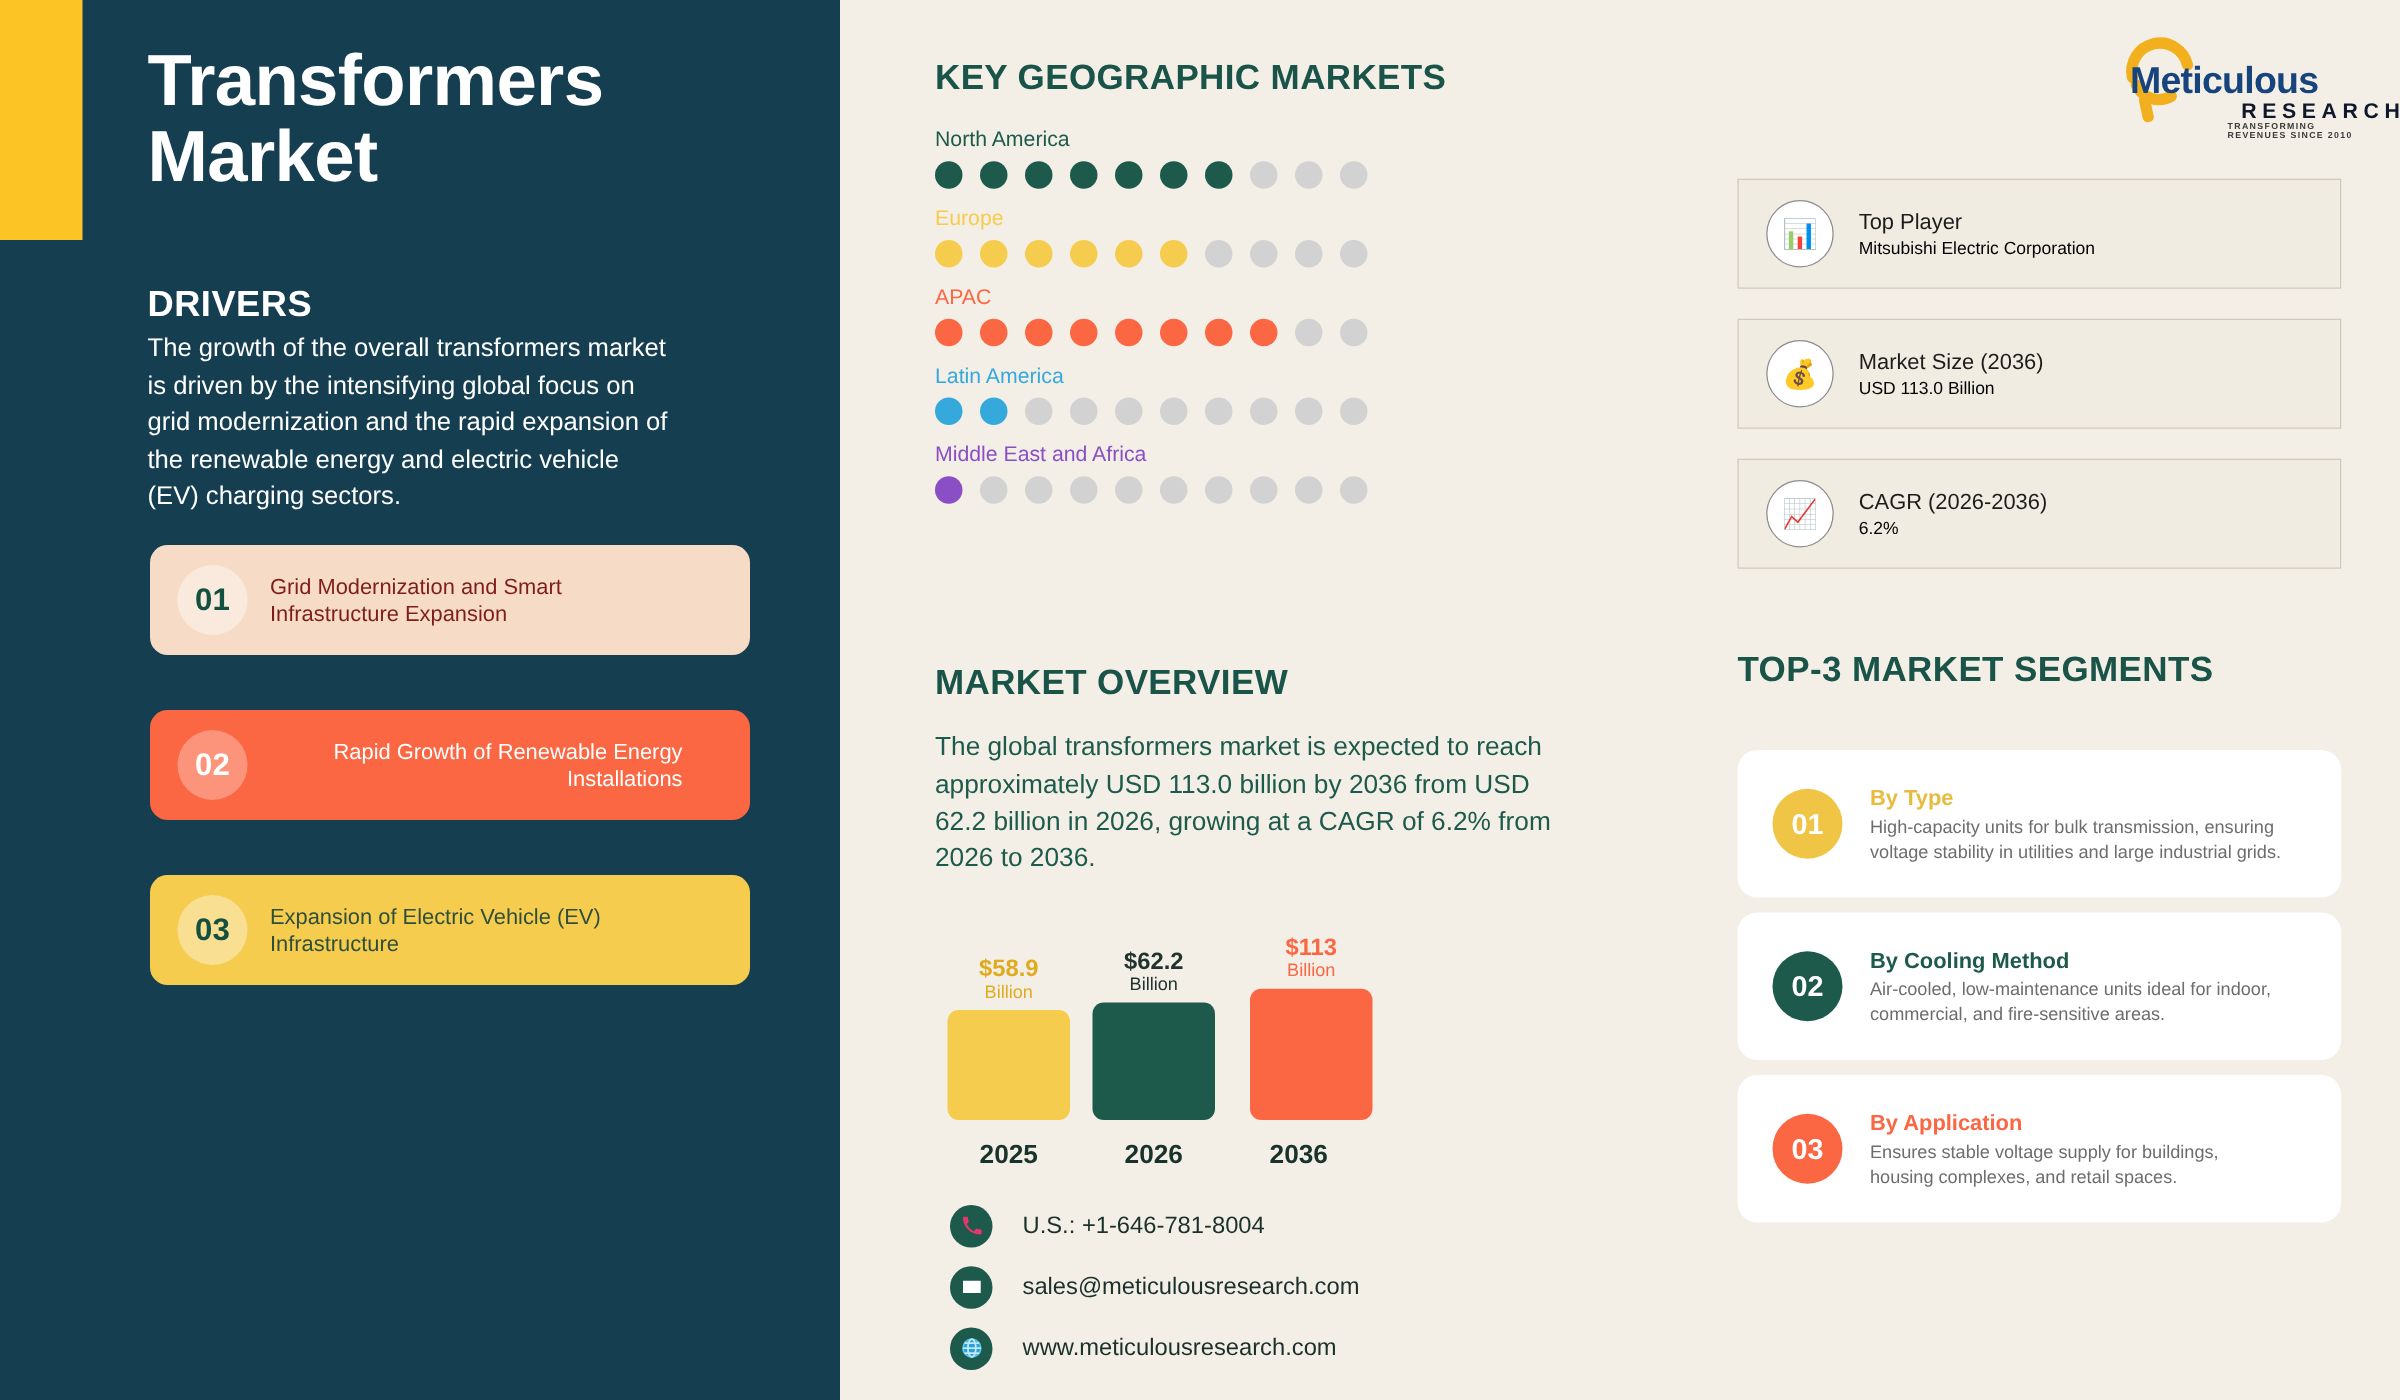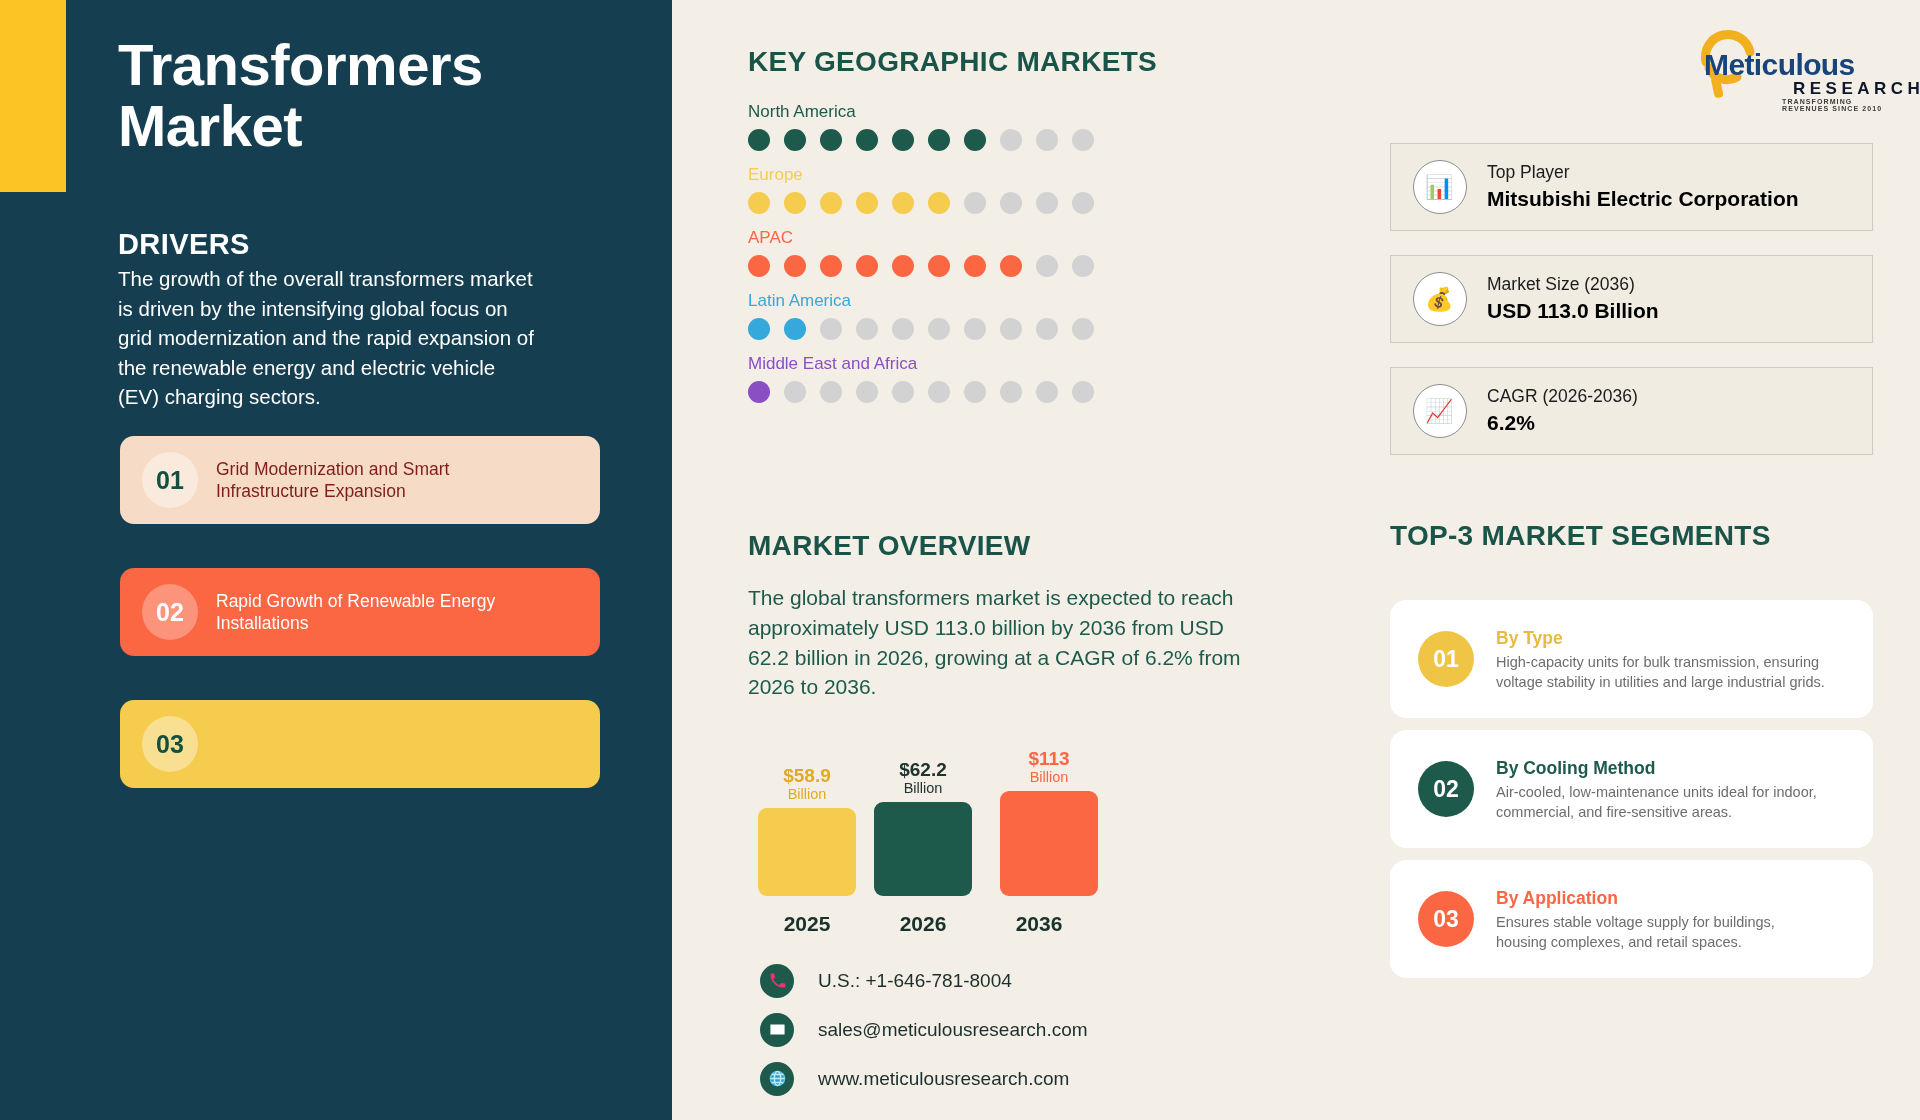--- a/index.html
+++ b/index.html
@@ -44,21 +44,21 @@
     width:56px; height:56px; border-radius:50%;
     margin-left:22px; flex:0 0 auto;
     display:flex; align-items:center; justify-content:center;
     font-size:25px; font-weight:bold;
   }
   .c1 .driver-num { background:rgba(255,255,255,0.40); color:#14503f; }
   .c2 .driver-num { background:rgba(255,255,255,0.30); color:#ffffff; }
   .c3 .driver-num { background:rgba(255,255,255,0.38); color:#14503f; }
   .driver-text { margin-left:18px; font-size:17.5px; line-height:1.28; width:330px; }
   .c1 .driver-text { color:#7f1d1d; }
-  .c2 .driver-text { color:#ffffff; }
+  .c2 .driver-text { color:#ffffff;text-align:right; }
   .c3 .driver-text { color:#2e4f3c; }
 
   
   .mid { position:absolute; left:748px; top:0; width:640px; }
   .sec-title {
     color:#1a5449; font-size:28px; font-weight:bold; letter-spacing:0.3px;
   }
   #geo-title { position:absolute; left:0; top:46px; }
 
   .geo-list { position:absolute; left:0; top:102px; width:420px; }
@@ -134,21 +134,21 @@
   .stat-card.s1 { top:255px; }
   .stat-card.s2 { top:367px; }
   .stat-ic {
     width:54px; height:54px; border-radius:50%;
     background:#ffffff; border:1.5px solid #8d8d8d;
     margin-left:22px; flex:0 0 auto;
     display:flex; align-items:center; justify-content:center; font-size:23px;
   }
   .stat-tx { margin-left:20px; }
   .stat-label { font-size:17.5px; color:#1c1c1c; line-height:1.35; }
-  .stat-value { font-size:21px; font-weight:bold; color:#000000; line-height:1.35; }
+  .stat-value { font-size:14px; font-weight:normal; color:#000000; line-height:1.35; }
 
   #seg-title { position:absolute; left:0; top:520px;text-align:right; }
 
   .seg-card {
     position:absolute; left:0; width:483px; height:118px;
     background:#ffffff; border-radius:16px; display:flex; align-items:center;
   }
   .seg-card.g0 { top:600px; }
   .seg-card.g1 { top:730px; }
   .seg-card.g2 { top:860px; }
@@ -182,20 +182,21 @@
     <div class="driver-card c1">
       <div class="driver-num">01</div>
       <div class="driver-text">Grid Modernization and Smart Infrastructure Expansion</div>
     </div>
     <div class="driver-card c2">
       <div class="driver-num">02</div>
       <div class="driver-text">Rapid Growth of Renewable Energy Installations</div>
     </div>
     <div class="driver-card c3">
       <div class="driver-num">03</div>
+      <div class="driver-text">Expansion of Electric Vehicle (EV) Infrastructure</div>
     </div>
   </div>
 
   <div class="mid">
     <div class="sec-title" id="geo-title">KEY GEOGRAPHIC MARKETS</div>
 
     <div class="geo-list" id="geo-list">
         <div class="geo-row">
           <div class="geo-label" style="color: rgb(29, 90, 76);">North America</div>
           <div class="dots">

